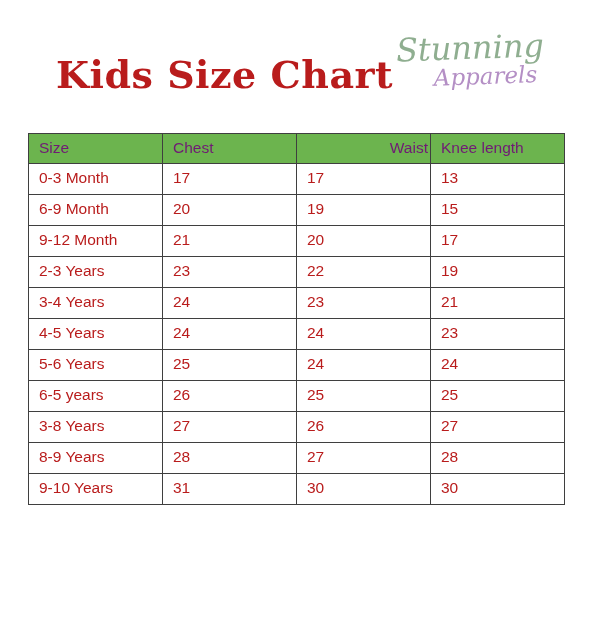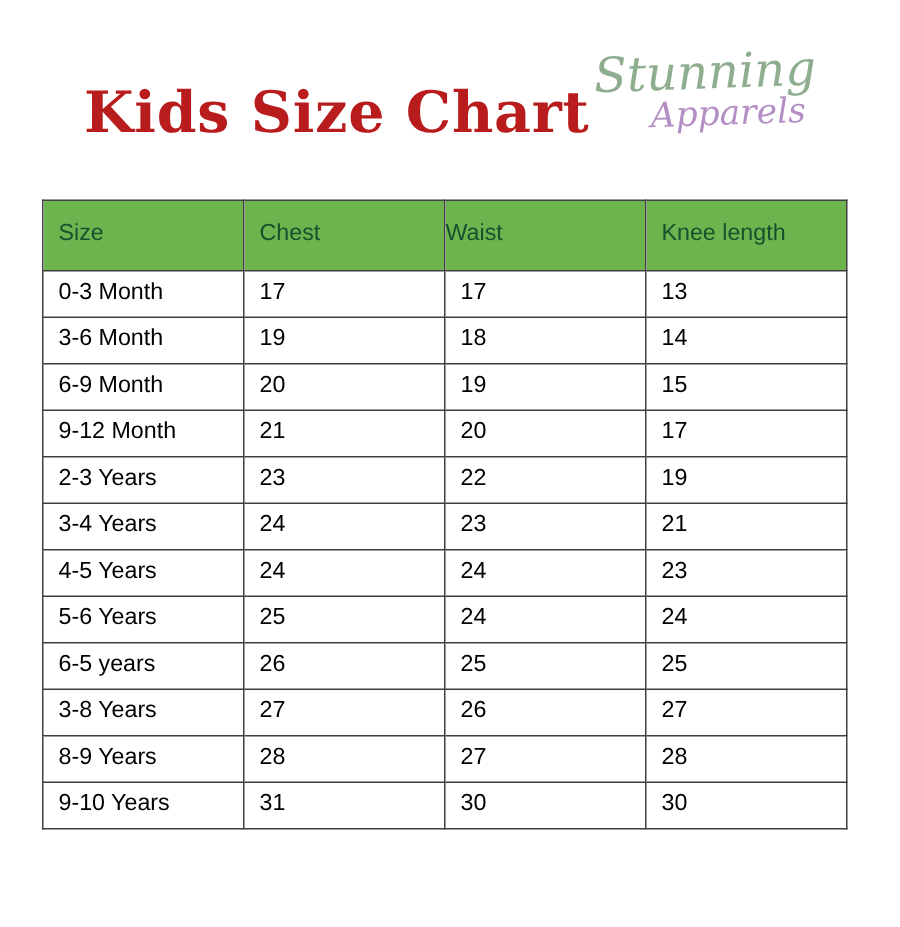--- a/index.html
+++ b/index.html
@@ -47,33 +47,33 @@
   table.size-table {
     position: absolute;
     left: 28px; top: 133px;
     width: 537px;
     border-collapse: collapse;
     table-layout: fixed;
   }
   .size-table th, .size-table td {
     border: 1.6px solid #3f3f3f;
     font-size: 15.5px;
-    color: #000000;
+    color: #b91c1c;
     text-align: left;
     padding: 0 2px 2px 10px;
     vertical-align: middle;
     font-weight: 400;
     overflow: hidden;
     white-space: nowrap;
   }
   .size-table thead th {
-    height: 47px;
-    color: #14532d;
+    height: 30px;
+    color: #701a75;
   }
-  .size-table thead th.center { text-align: left; padding-left: 0; }
+  .size-table thead th.center { text-align: right; padding-left: 0; }
   .size-table tbody td { height: 31px; background: #ffffff; }
 </style>
 </head>
 <body>
 
 <div class="page">
 
   <div class="page-title" style="color: #b91c1c;">Kids Size Chart</div>
 
   <div class="logo">
@@ -89,26 +89,20 @@
           <th class="center" style="background: rgb(108, 180, 78);">Waist</th>
           <th style="background: rgb(108, 180, 78);">Knee length</th>
         </tr>
     </thead>
     <tbody>
         <tr>
           <td>0-3 Month</td>
           <td>17</td>
           <td>17</td>
           <td>13</td>
-        </tr>
-        <tr>
-          <td>3-6 Month</td>
-          <td>19</td>
-          <td>18</td>
-          <td>14</td>
         </tr>
         <tr>
           <td>6-9 Month</td>
           <td>20</td>
           <td>19</td>
           <td>15</td>
         </tr>
         <tr>
           <td>9-12 Month</td>
           <td>21</td>

